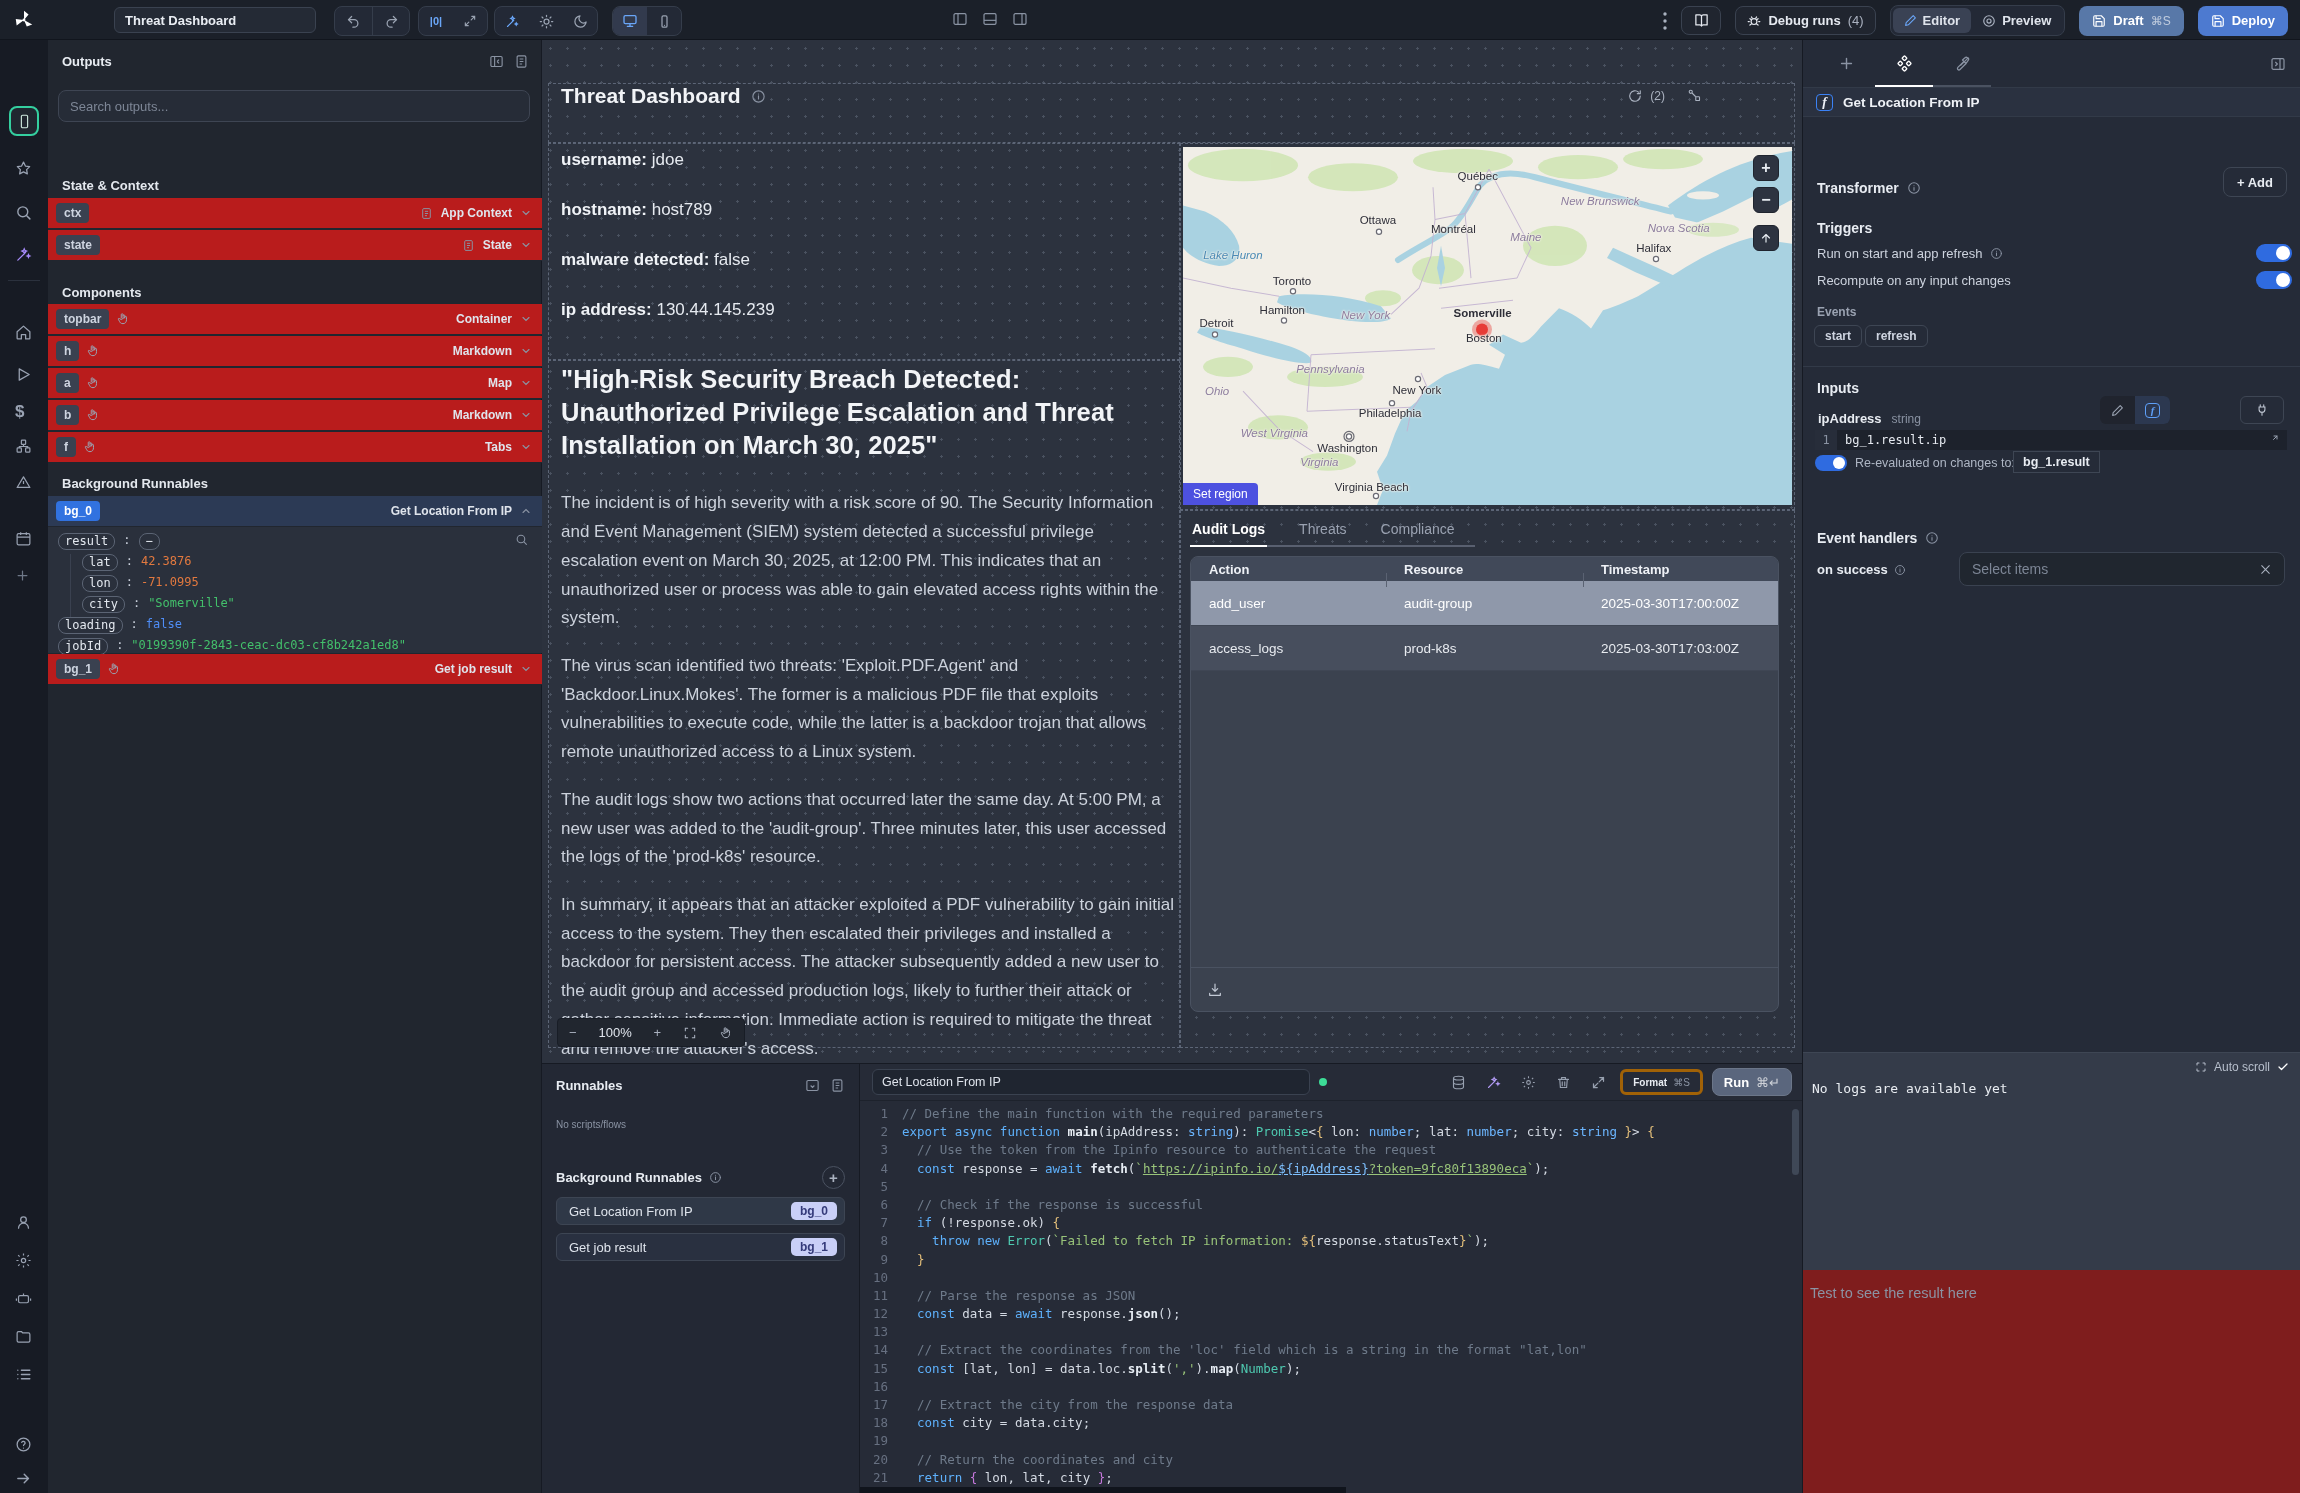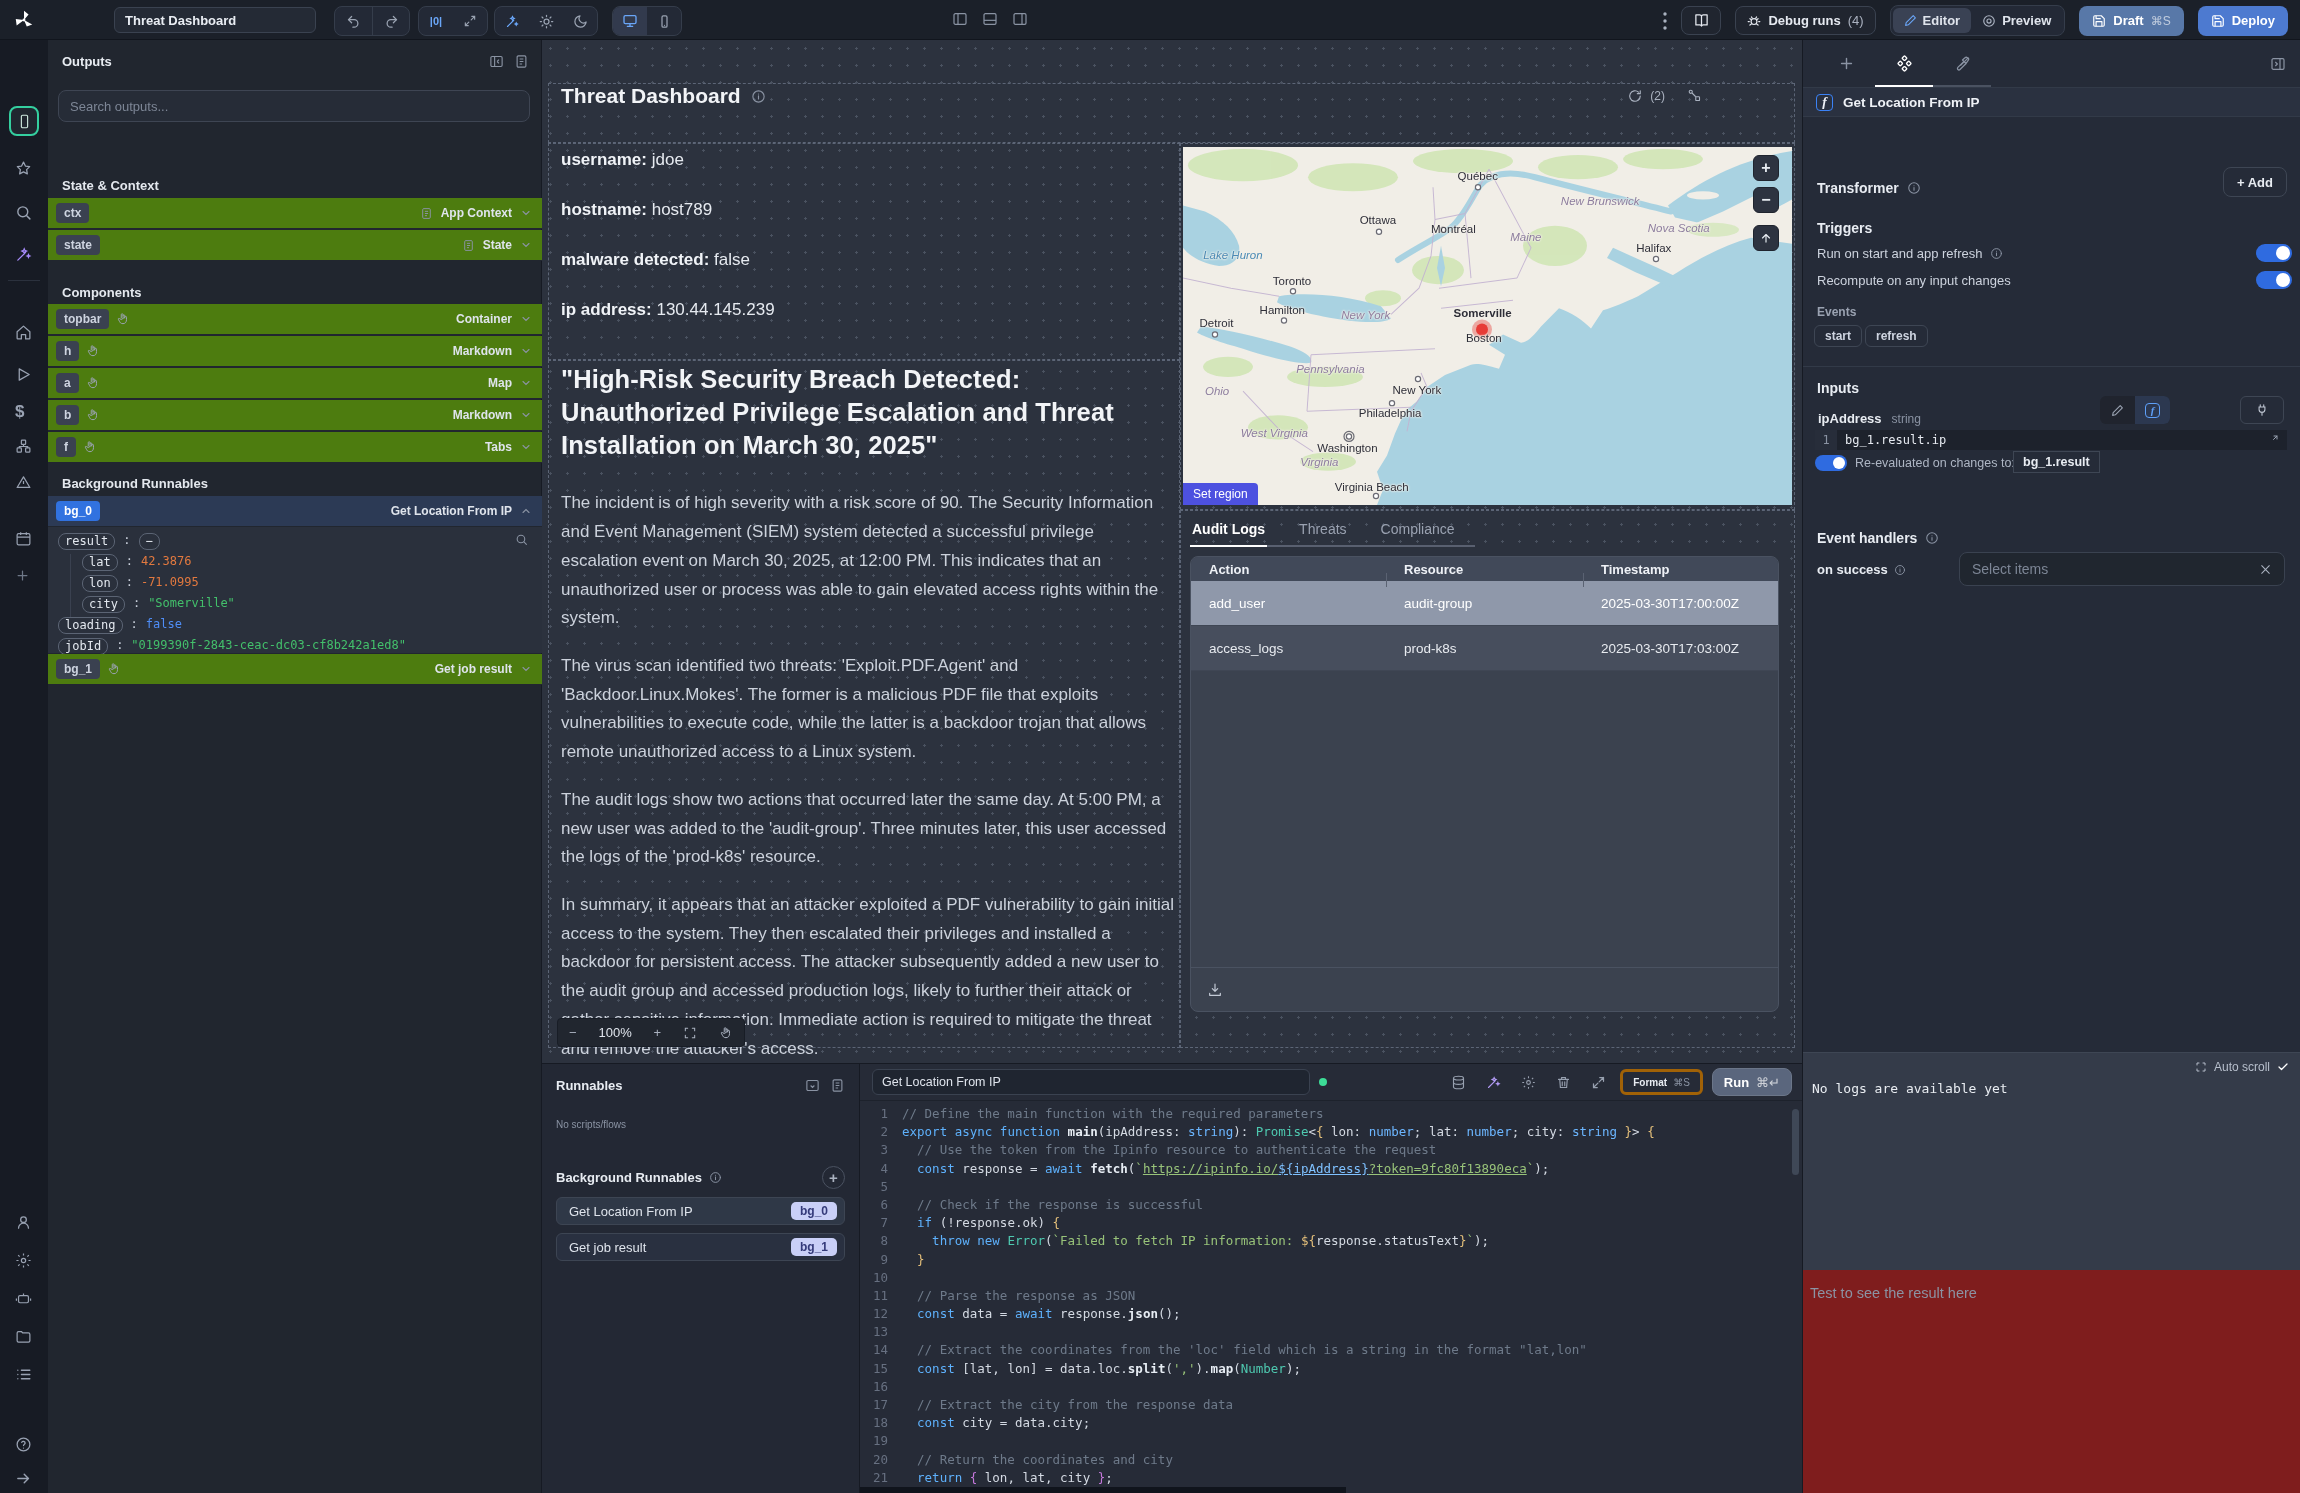--- a/index.html
+++ b/index.html
@@ -29,21 +29,21 @@
   .rail-div{position:absolute;left:8px;width:32px;height:1px;background:#2b313d}
   #logo{position:absolute;left:13px;top:9px;color:#fff}
   
   #leftpanel{position:absolute;left:48px;top:40px;width:494px;height:1453px;background:#21262f;border-right:1px solid #161a23;z-index:20}
   .lp-head{position:absolute;left:14px;top:14px;right:12px;display:flex;align-items:center;justify-content:space-between}
   .lp-title{color:#e8ecf2;font-size:13px;font-weight:bold}
   .lp-headicons{display:flex;gap:10px;color:#8a93a3}
   .lp-search{position:absolute;left:10px;top:50px;width:472px;height:32px;background:#262c37;border:1px solid #3e4553;border-radius:8px;color:#dfe4ec;font-size:13px;padding:0 11px;outline:none}
   .lp-search::placeholder{color:#7d8696}
   .lp-sec{position:absolute;left:14px;color:#e4e8ee;font-size:13px;font-weight:bold}
-  .lp-row{position:absolute;left:0;width:494px;height:31px;background:#4d7c0f;border-bottom:1px solid #21262f;display:flex;align-items:center;padding:0 10px 0 8px}
+  .lp-row{position:absolute;left:0;width:494px;height:31px;background:#b91c1c;border-bottom:1px solid #21262f;display:flex;align-items:center;padding:0 10px 0 8px}
   .lp-row.sel{background:#2c3a55}
   .pill{background:#3a4150;color:#ced4e0;font-size:12px;font-weight:bold;border-radius:4px;padding:3px 8px}
   .pill.blue{background:#3172e0;color:#fff}
   .lp-row .hand{margin-left:7px;color:#9aa3b2}
   .lp-type{margin-left:auto;display:flex;align-items:center;gap:8px;color:#dfe4ec;font-size:12px;font-weight:bold}
   .lp-type .chev,.lp-type .doc{color:#8a93a3}
   .lp-json{position:absolute;left:0;width:494px;background:#2a303c;font-family:"DejaVu Sans Mono",monospace;font-size:12px;color:#c8cfda;padding:6px 10px 8px 10px}
   .jrow{display:flex;align-items:flex-start;height:21px;gap:8px}
   .jrow.ind{padding-left:11px;border-left:1px solid #3a4150;margin-left:12px}
   .jkey{border:1px solid #5b6474;border-radius:8px;padding:0 6px;color:#e3e8ef;line-height:15px}

